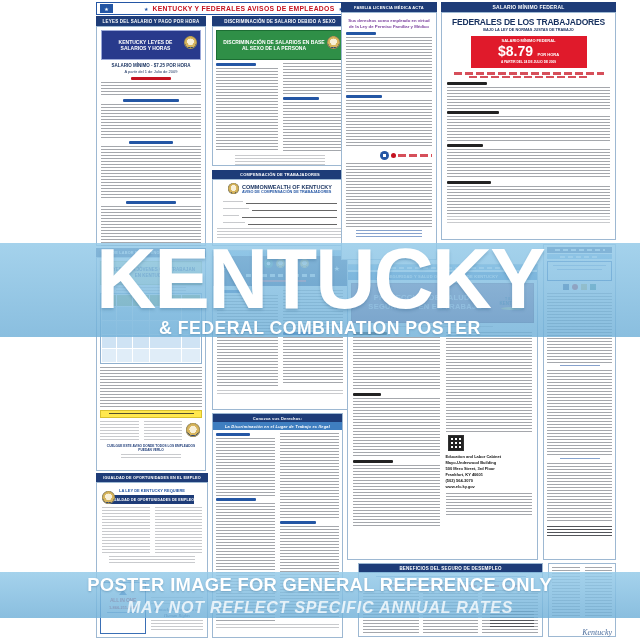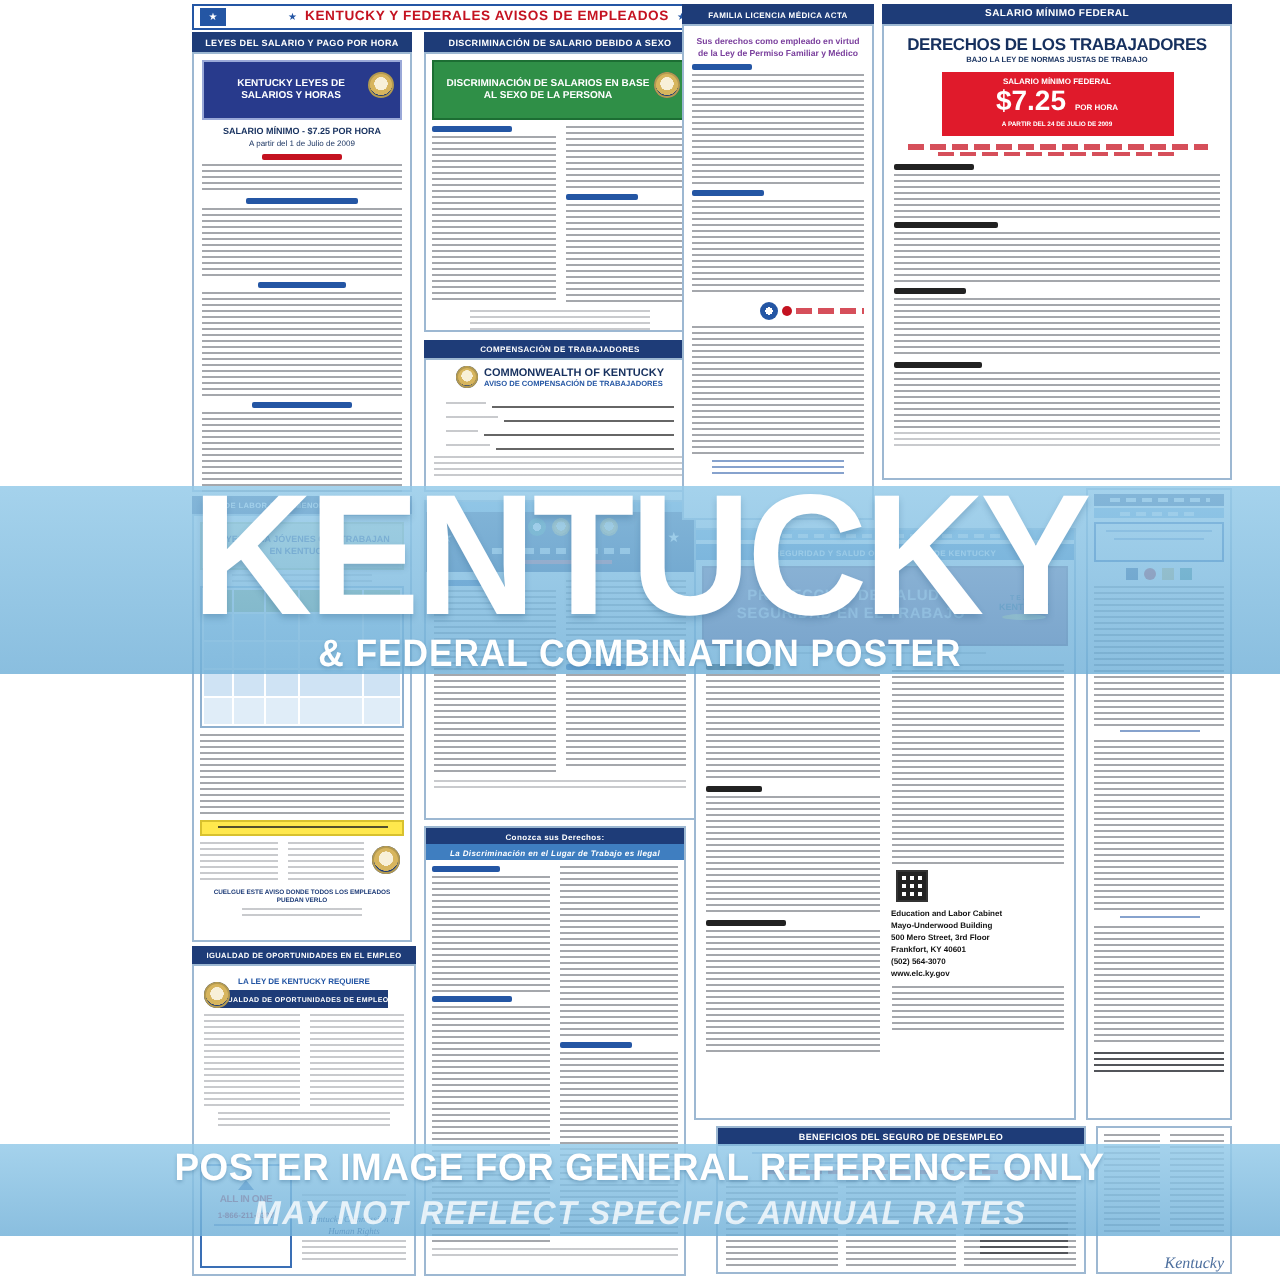--- a/index.html
+++ b/index.html
@@ -327,26 +327,26 @@
         <span style="display:block">(502) 564-3070</span>
         <span style="display:block">www.elc.ky.gov</span>
       </div>
       <div class="ft" style="height:24px;margin-top:3px"></div>
     </div>
   </div>
 </div>
 
 <div class="bar abs" style="left:441px;top:2px;width:175px;height:10px;font-size:5px">SALARIO MÍNIMO FEDERAL</div>
 <div class="panel" style="left:441px;top:12px;width:175px;height:228px;padding:4px 5px">
-  <div class="center" style="font-size:8.5px;font-weight:700;color:#16305e;letter-spacing:-.2px">DERECHOS DE LOS TRABAJADORES</div>
+  <div class="center" style="font-size:8.5px;font-weight:700;color:#16305e;letter-spacing:-.2px">FEDERALES DE LOS TRABAJADORES</div>
   <div class="center" style="font-size:3.8px;font-weight:700;color:#16305e;margin-top:1px">BAJO LA LEY DE NORMAS JUSTAS DE TRABAJO</div>
   <div style="width:116px;height:30px;background:#e01a2b;margin:4px auto 0;text-align:center;padding-top:2px">
     <div style="font-size:4px;font-weight:700;color:#fff">SALARIO MÍNIMO FEDERAL</div>
     <div style="color:#fff;line-height:1">
-      <span style="font-size:14px;font-weight:700">$7.25</span>
+      <span style="font-size:14px;font-weight:700">$8.79</span>
       <span style="font-size:4px;font-weight:700">POR HORA</span>
     </div>
     <div style="font-size:3.2px;font-weight:700;color:#fff;margin-top:1px">A PARTIR DEL 24 DE JULIO DE 2009</div>
   </div>
   <div class="rft" style="width:150px;margin:4px auto 0"></div>
   <div class="rft" style="width:120px;height:2px;margin:1px auto 0"></div>
   <div class="stubd" style="width:40px;margin-top:4px"></div>
   <div class="ft" style="height:22px;margin-top:2px"></div>
   <div class="stubd" style="width:52px;margin-top:2px"></div>
   <div class="ft" style="height:26px;margin-top:2px"></div>

